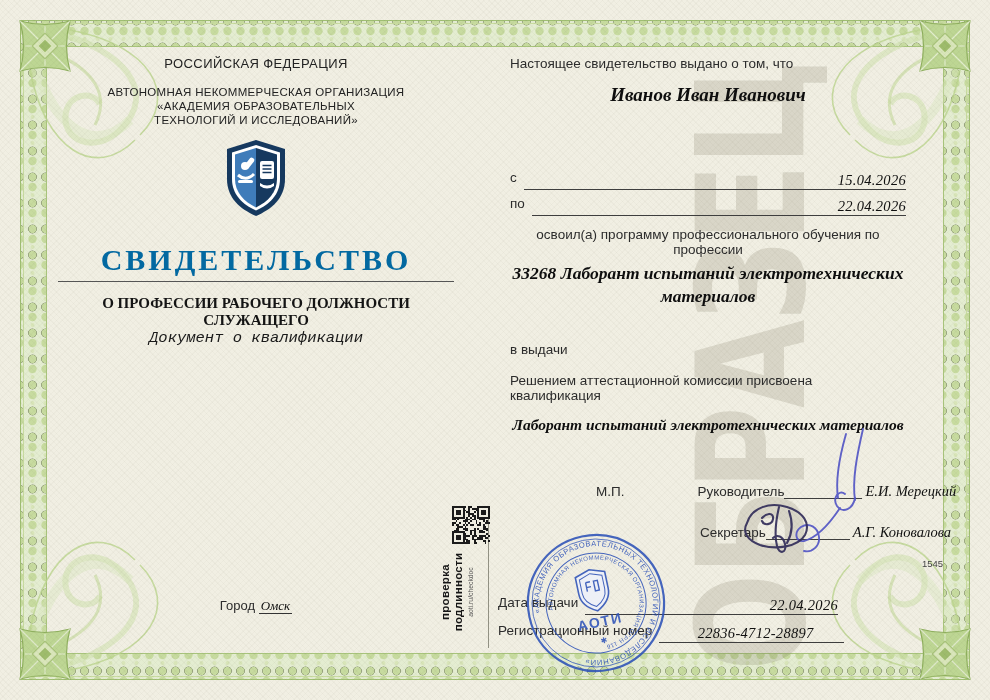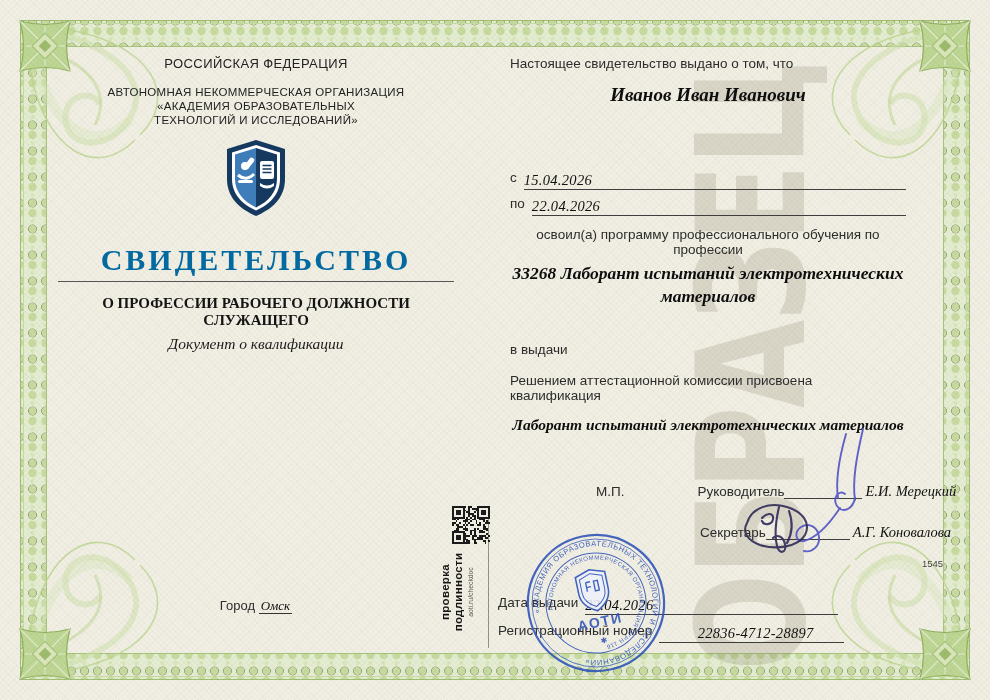--- a/index.html
+++ b/index.html
@@ -16,31 +16,31 @@
   
   .lcol{left:58px;top:56px;width:396px;text-align:center;}
   .country{font-size:13px;letter-spacing:.4px;color:#222;}
   .orgtype{margin-top:15px;font-size:11.5px;letter-spacing:.3px;color:#222;}
   .orgline{font-size:11.5px;letter-spacing:.3px;margin-top:2px;color:#222;}
   .logo{margin:13px auto 0;display:block;}
   .doc-title{margin-top:26px;font-family:"Liberation Serif",serif;font-weight:bold;font-size:30px;
              letter-spacing:3px;color:#0369a1;}
   .title-rule{border:none;border-top:1.4px solid #555;margin:4px 0 0;}
   .doc-sub{margin-top:13px;font-family:"Liberation Serif",serif;font-weight:bold;font-size:15px;color:#141414;}
-  .doc-kind{margin-top:6px;font-family:Liberation Serif, serif;font-style:italic;font-size:15.5px;color:#1a1a1a;}
+  .doc-kind{font-family:Liberation Mono, monospace;font-style:italic;font-size:15.5px;color:#1a1a1a;}
   .city{left:58px;top:598px;width:396px;text-align:center;font-size:13px;}
   .city .cv{font-family:"Liberation Serif",serif;font-style:italic;border-bottom:1px solid #333;padding:0 2px;color:#111;}
   
   .rcol{left:510px;top:56px;width:396px;}
   .intro{font-size:13.5px;}
   .recipient{margin-top:13px;text-align:center;font-family:"Liberation Serif",serif;
              font-weight:bold;font-style:italic;font-size:19px;color:#0e0e0e;}
   .frow{display:flex;align-items:baseline;font-size:13.5px;}
   .frow .lbl{margin-right:7px;white-space:nowrap;}
-  .fline{flex:1;border-bottom:1px solid #3e3e3e;text-align:left;transform:translateY(3px);min-height:17px;}
+  .fline{flex:1;border-bottom:1px solid #3e3e3e;text-align:right;transform:translateY(3px);min-height:17px;}
   .val{font-family:"Liberation Serif",serif;font-style:italic;font-size:14.5px;color:#101010;letter-spacing:.3px;}
   .row-c{margin-top:63px;}
   .row-po{margin-top:8px;}
   .program{margin-top:14px;text-align:center;font-size:13.5px;}
   .profession{margin-top:5px;text-align:center;font-family:"Liberation Serif",serif;
               font-weight:bold;font-style:italic;font-size:17.5px;line-height:1.3;color:#0e0e0e;}
   .row-vol{margin-top:34px;}
   .commission{margin-top:16px;font-size:13.5px;}
   .qualification{margin-top:13px;text-align:center;font-family:"Liberation Serif",serif;
                  font-weight:bold;font-style:italic;font-size:15.5px;color:#0e0e0e;}

